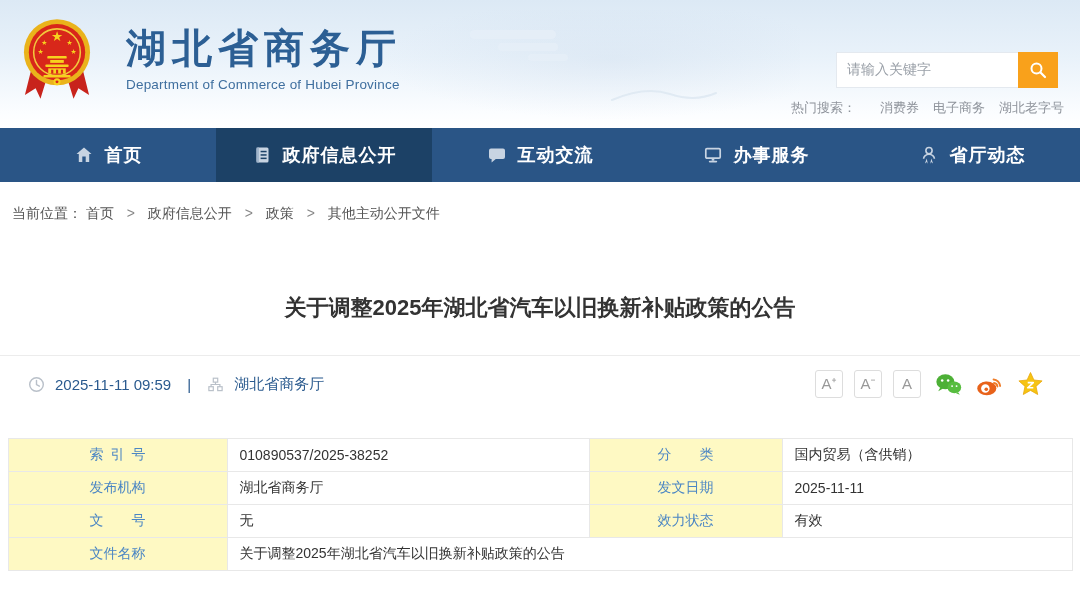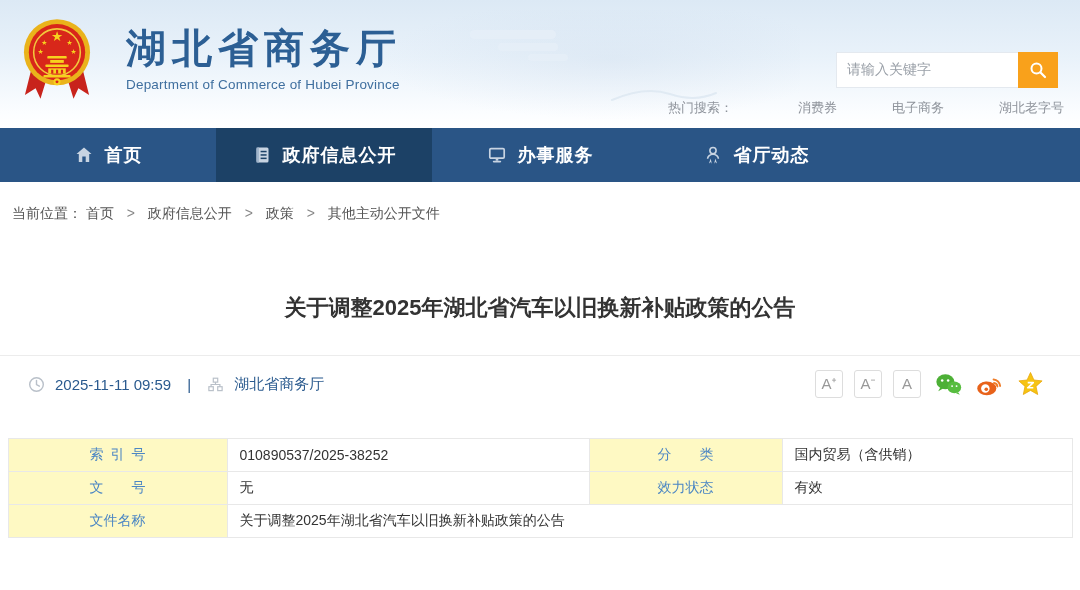--- a/index.html
+++ b/index.html
@@ -20,21 +20,21 @@
   .site-sub { font-size:13.5px; color:#3f6f9f; margin-top:7px; letter-spacing:.2px; }
 
   .search-area { position:absolute; right:22px; top:52px; width:222px; display:flex; height:36px; }
   .search-input { flex:1; border:1px solid #e4e9ef; border-right:none; background:#fff;
                   padding:0 10px; font-size:14px; color:#333; outline:none; min-width:0;
                   font-family:Liberation Serif, serif; }
   .search-input::placeholder { color:#9aa0a8; }
   .search-btn { width:40px; background:#f9a11b; border:none; cursor:pointer;
                 display:flex; align-items:center; justify-content:center; }
   .hot-search { position:absolute; right:16px; top:99px; font-size:13px; color:#8e939b;
-                display:flex; align-items:flex-start; white-space:nowrap;gap:41px; }
+                display:flex; align-items:flex-start; white-space:nowrap; }
   .hot-search .hs-label { margin-right:10px; }
   .hot-search .hs-item { margin-left:14px; cursor:pointer; }
 
   
   .navbar { height:54px; background:#2a5586; display:flex; }
   .nav-item { width:216px; display:flex; align-items:center; justify-content:center; gap:11px;
               color:#ffffff; font-size:18px; font-weight:bold; letter-spacing:1px; cursor:pointer; }
   .nav-item.active { background:#1c4166; }
   .nav-item svg { display:block; }
 
@@ -138,20 +138,26 @@
       <rect x="4.5" y="2.5" width="12" height="15" rx="1.5" fill="#c8d4e2"></rect>
       <rect x="4.5" y="2.5" width="2.4" height="15" fill="#9fb4cb"></rect>
       <rect x="8.6" y="5.8" width="6" height="1.5" fill="#1c4166"></rect>
       <rect x="8.6" y="9.2" width="6" height="1.5" fill="#1c4166"></rect>
       <rect x="8.6" y="12.6" width="6" height="1.5" fill="#1c4166"></rect>
     </svg>
     <span>政府信息公开</span>
   </div>
   <div class="nav-item">
     <svg width="20" height="20" viewBox="0 0 20 20">
+      <path d="M4 3.5 h12 a2 2 0 0 1 2 2 v6.5 a2 2 0 0 1 -2 2 h-7.2 L4.6 17.5 V14 H4 a2 2 0 0 1 -2 -2 V5.5 a2 2 0 0 1 2 -2 Z" fill="#c8d4e2"></path>
+    </svg>
+    <span>互动交流</span>
+  </div>
+  <div class="nav-item">
+    <svg width="20" height="20" viewBox="0 0 20 20">
       <rect x="2.8" y="3.6" width="14.4" height="9.6" rx="1.2" fill="none" stroke="#c8d4e2" stroke-width="1.7"></rect>
       <rect x="8.7" y="13.7" width="2.6" height="2" fill="#c8d4e2"></rect>
       <rect x="5.8" y="15.8" width="8.4" height="1.6" rx="0.8" fill="#c8d4e2"></rect>
     </svg>
     <span>办事服务</span>
   </div>
   <div class="nav-item">
     <svg width="20" height="20" viewBox="0 0 20 20">
       <circle cx="10" cy="5.6" r="3.1" fill="none" stroke="#c8d4e2" stroke-width="1.6"></circle>
       <path d="M4.6 13.8 a5.4 4.6 0 0 1 10.8 0" fill="none" stroke="#c8d4e2" stroke-width="1.6"></path>
@@ -234,20 +240,26 @@
       <col class="c-v2">
     </colgroup>
   <tbody>
       <tr>
     <td class="lbl">索 引 号</td>
     <td class="val">010890537/2025-38252</td>
     <td class="lbl">分　　类</td>
     <td class="val">国内贸易（含供销）</td>
   </tr>
   <tr>
+    <td class="lbl">发布机构</td>
+    <td class="val">湖北省商务厅</td>
+    <td class="lbl">发文日期</td>
+    <td class="val">2025-11-11</td>
+  </tr>
+  <tr>
     <td class="lbl">文　　号</td>
     <td class="val">无</td>
     <td class="lbl">效力状态</td>
     <td class="val">有效</td>
   </tr>
   <tr>
     <td class="lbl">文件名称</td>
     <td class="val" colspan="3">关于调整2025年湖北省汽车以旧换新补贴政策的公告</td>
   </tr>
 </tbody>

